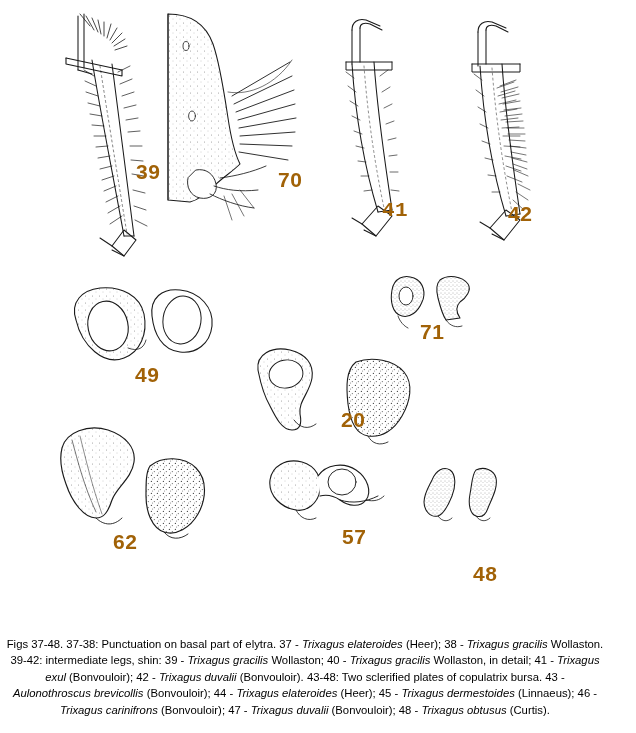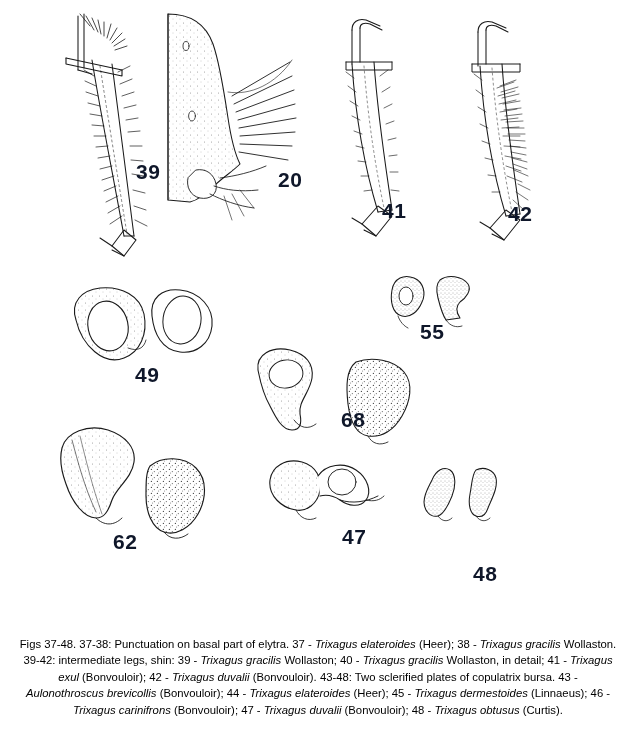--- a/index.html
+++ b/index.html
@@ -20,26 +20,26 @@
     left: 0;
     top: 0;
     width: 636px;
     height: 620px;
   }
   .fig-label {
     position: absolute;
     font-family: "Liberation Sans", sans-serif;
     font-size: 21px;
     font-weight: 700;
-    color: #0f172a;
+    color: #a16207;
     letter-spacing: 0.5px;
   }
   .caption {
     position: absolute;
-    left: 18px;
+    left: 5px;
     top: 636px;
     width: 600px;
     font-family: "Liberation Sans", sans-serif;
     font-size: 11.3px;
     line-height: 1.45;
     text-align: center;
     color: #000;
   }
   .caption i { font-style: italic; }
   svg { display: block; }
@@ -320,25 +320,25 @@
         <path d="M432 480 C436 470 444 466 450 470 C456 474 456 486 452 496 C448 506 444 514 438 516 C430 518 424 510 424 502 C424 494 428 488 432 480 Z" fill="url(#stippleFine)" stroke="#1a1a1a" stroke-width="1.05"></path>
         <path d="M438 516 C442 522 448 522 452 518" stroke-width="0.8"></path>
         <path d="M476 470 C484 466 494 470 496 478 C498 488 492 498 488 508 C486 514 482 518 476 516 C470 514 468 504 470 494 C472 484 472 474 476 470 Z" fill="url(#stippleFine)" stroke="#1a1a1a" stroke-width="1.05"></path>
         <path d="M476 516 C480 522 486 522 490 518" stroke-width="0.8"></path>
       </g>
 
     </g>
   </svg>
 
   <div class="fig-label" style="left:136px; top:160px;">39</div>
-  <div class="fig-label" style="left:278px; top:168px;">20</div>
-  <div class="fig-label" style="left:382px; top:199px;">41</div>
+  <div class="fig-label" style="left:278px; top:168px;">70</div>
+  <div class="fig-label" style="left:382px; top:199px;font-family:Liberation Mono, monospace;">41</div>
   <div class="fig-label" style="left:508px; top:202px;">42</div>
   <div class="fig-label" style="left:135px; top:363px;">49</div>
-  <div class="fig-label" style="left:420px; top:320px;">55</div>
+  <div class="fig-label" style="left:420px; top:320px;">71</div>
   <div class="fig-label" style="left:113px; top:530px;">62</div>
-  <div class="fig-label" style="left:341px; top:408px;">68</div>
-  <div class="fig-label" style="left:342px; top:525px;">47</div>
+  <div class="fig-label" style="left:341px; top:408px;">20</div>
+  <div class="fig-label" style="left:342px; top:525px;">57</div>
   <div class="fig-label" style="left:473px; top:530px;margin-top:32px;">48</div>
 
 </div>
 
 <div class="caption"><span>Figs 37-48. 37-38: Punctuation on basal part of elytra. 37 - </span><i>Trixagus elateroides</i><span> (Heer); 38 - </span><i>Trixagus gracilis</i><span> Wollaston. 39-42: intermediate legs, shin: 39 - </span><i>Trixagus gracilis</i><span> Wollaston; 40 - </span><i>Trixagus gracilis</i><span> Wollaston, in detail; 41 - </span><i>Trixagus exul</i><span> (Bonvouloir); 42 - </span><i>Trixagus duvalii</i><span> (Bonvouloir). 43-48: Two sclerified plates of copulatrix bursa. 43 - </span><i>Aulonothroscus brevicollis</i><span> (Bonvouloir); 44 - </span><i>Trixagus elateroides</i><span> (Heer); 45 - </span><i>Trixagus dermestoides</i><span> (Linnaeus); 46 - </span><i>Trixagus carinifrons</i><span> (Bonvouloir); 47 - </span><i>Trixagus duvalii</i><span> (Bonvouloir); 48 - </span><i>Trixagus obtusus</i><span> (Curtis).</span></div>
 
 </body></html>

